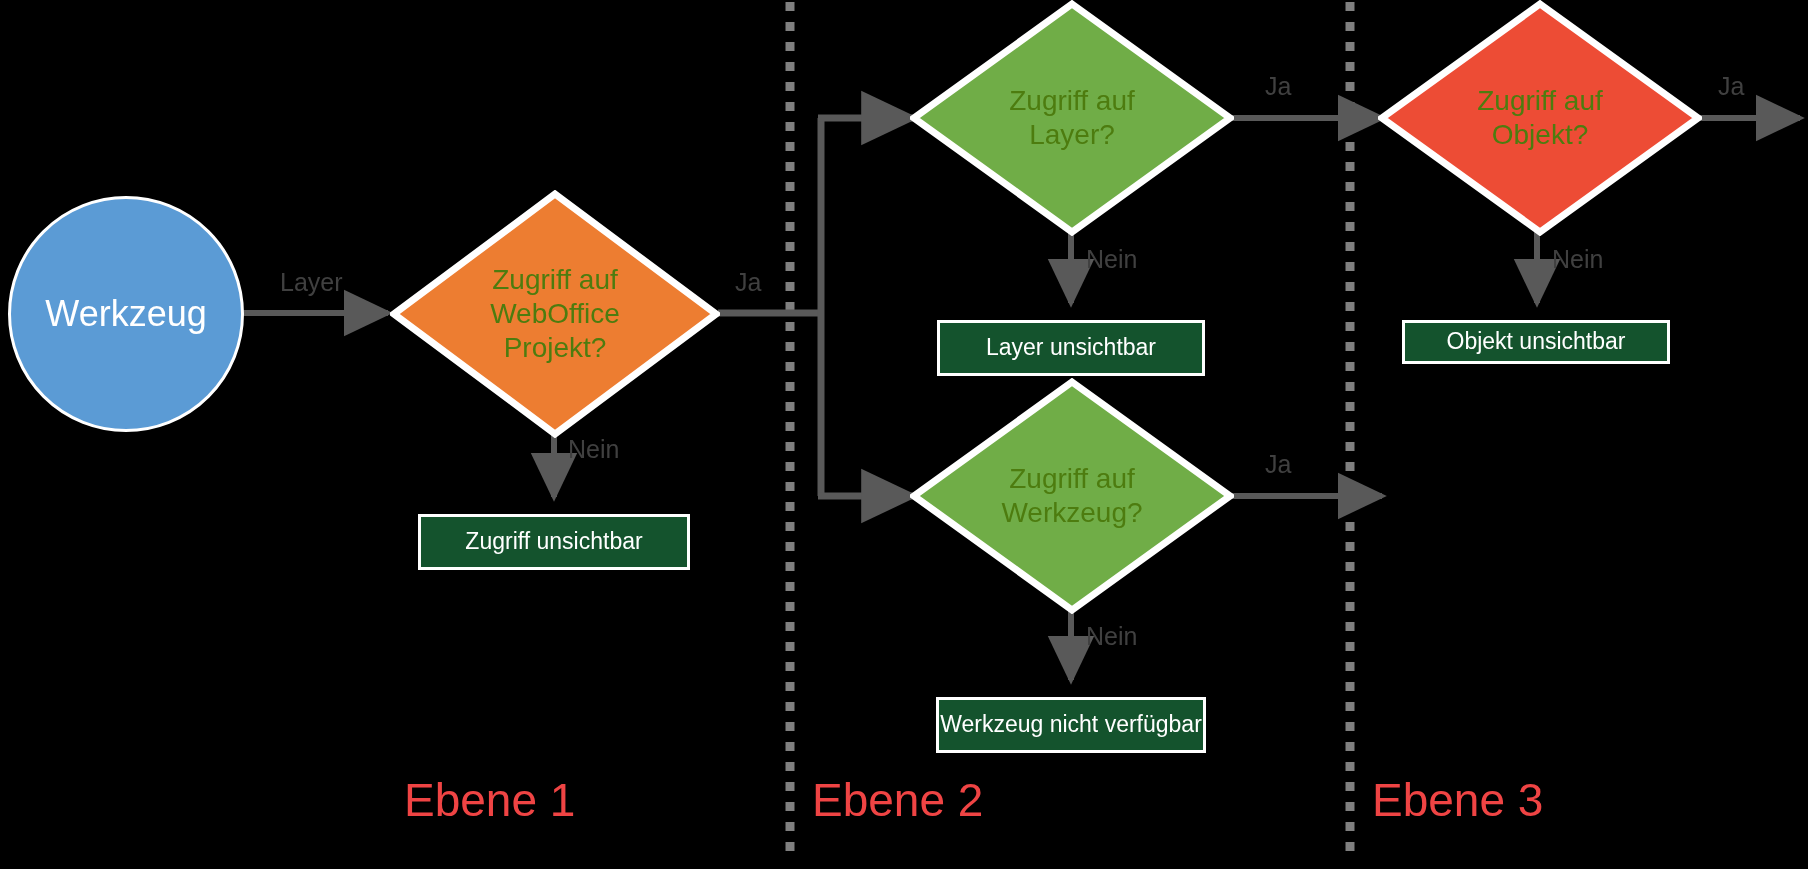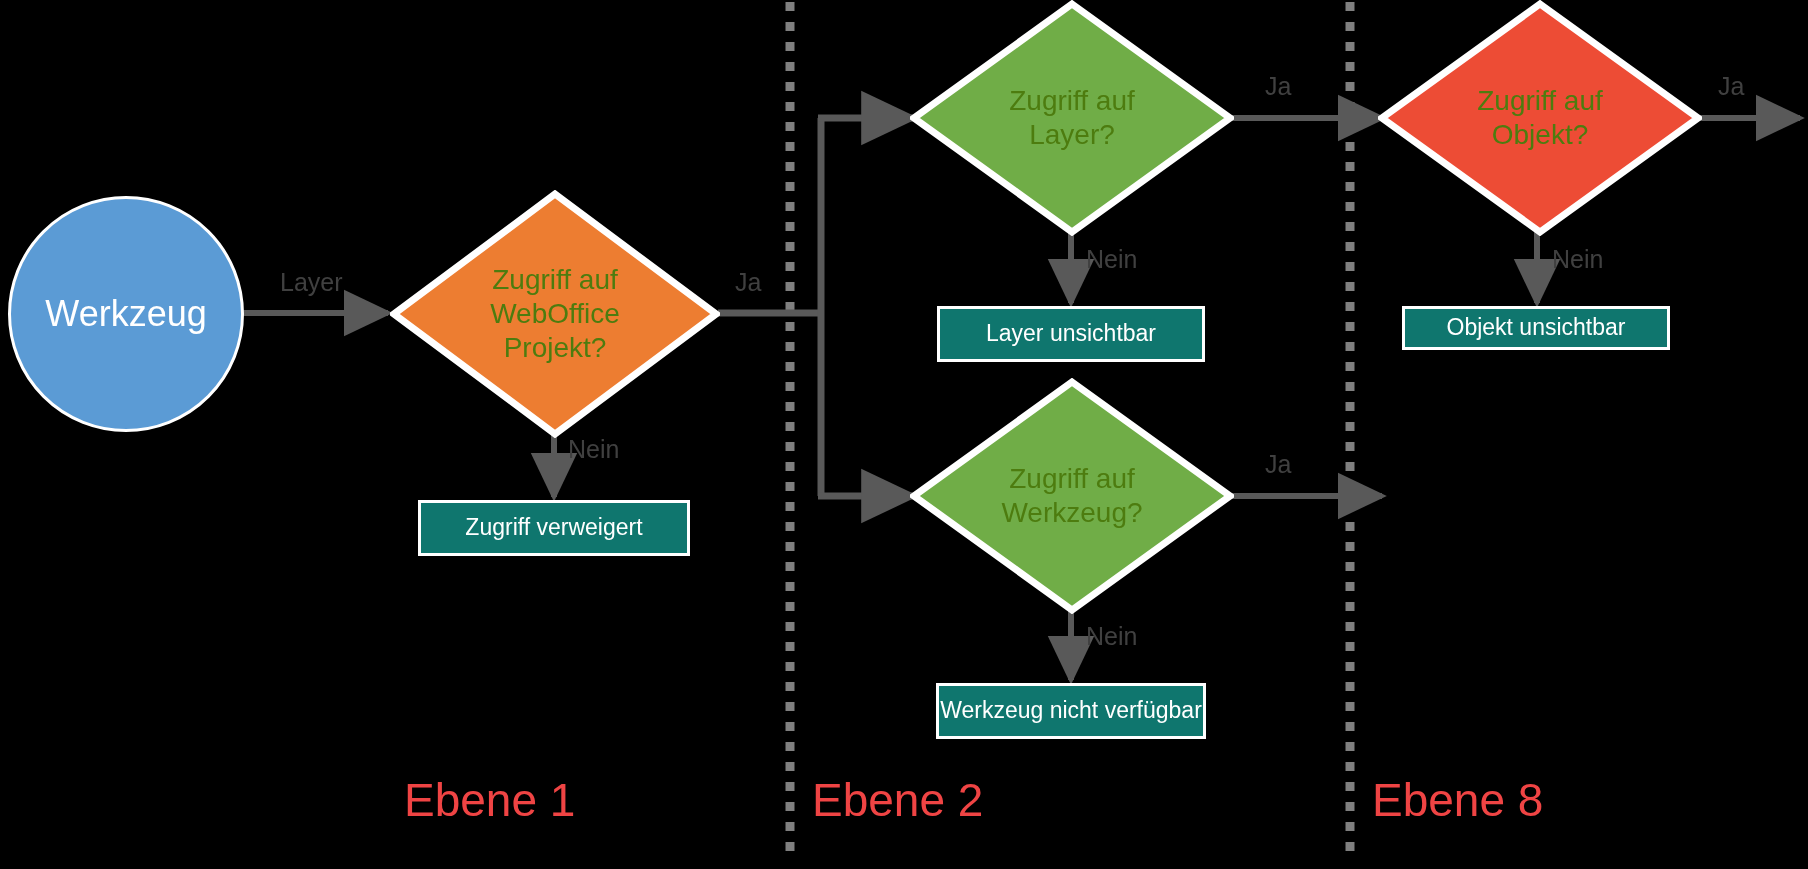--- a/index.html
+++ b/index.html
@@ -58,27 +58,28 @@
     font-size: 28px;
     font-weight: 300;
     line-height: 1.22;
     white-space: pre-line;
     color: #4d7c0f;
     padding: 0 6px;
   }
 
   
   .result-box {
-    background: #0f766e;
+    background: #14532d;
     border: 3px solid #ffffff;
     font-size: 23px;
     font-weight: 300;
     line-height: 1.2;
     color: #ffffff;
     white-space: nowrap;
+    margin-top: 14px;
   }
 
   
   .edge-label {
     position: absolute;
     color: #404040;
     font-size: 25px;
     font-weight: 300;
     white-space: nowrap;
   }
@@ -164,21 +165,21 @@
 
   <div class="node decision" style="left:1378px; top:0px; width:324px; height:236px;">
     <svg class="diamond-shape" viewBox="0 0 324 236" preserveAspectRatio="none">
       <polygon points="162,4 320,118 162,232 4,118" fill="#ed4c35" stroke="#ffffff" stroke-width="7"></polygon>
     </svg>
     <span class="diamond-label">Zugriff auf
 Objekt?</span>
   </div>
 
   <div class="node result-box" style="left:418px; top:500px; width:272px; height:56px;">
-    <span>Zugriff verweigert</span>
+    <span>Zugriff unsichtbar</span>
   </div>
 
   <div class="node result-box" style="left:937px; top:306px; width:268px; height:56px;">
     <span>Layer unsichtbar</span>
   </div>
 
   <div class="node result-box" style="left:936px; top:683px; width:270px; height:56px;">
     <span>Werkzeug nicht verfügbar</span>
   </div>
 
@@ -201,15 +202,15 @@
   <span class="edge-label" style="left:1086px; top:622px;">Nein</span>
 
   <span class="edge-label" style="left:1718px; top:72px;">Ja</span>
 
   <span class="edge-label" style="left:1552px; top:245px;">Nein</span>
 
   <span class="lane-caption" style="left:404px; top:773px;">Ebene 1</span>
 
   <span class="lane-caption" style="left:812px; top:773px;">Ebene 2</span>
 
-  <span class="lane-caption" style="left:1372px; top:773px;">Ebene 8</span>
+  <span class="lane-caption" style="left:1372px; top:773px;">Ebene 3</span>
 
 </div>
 
 </body></html>

